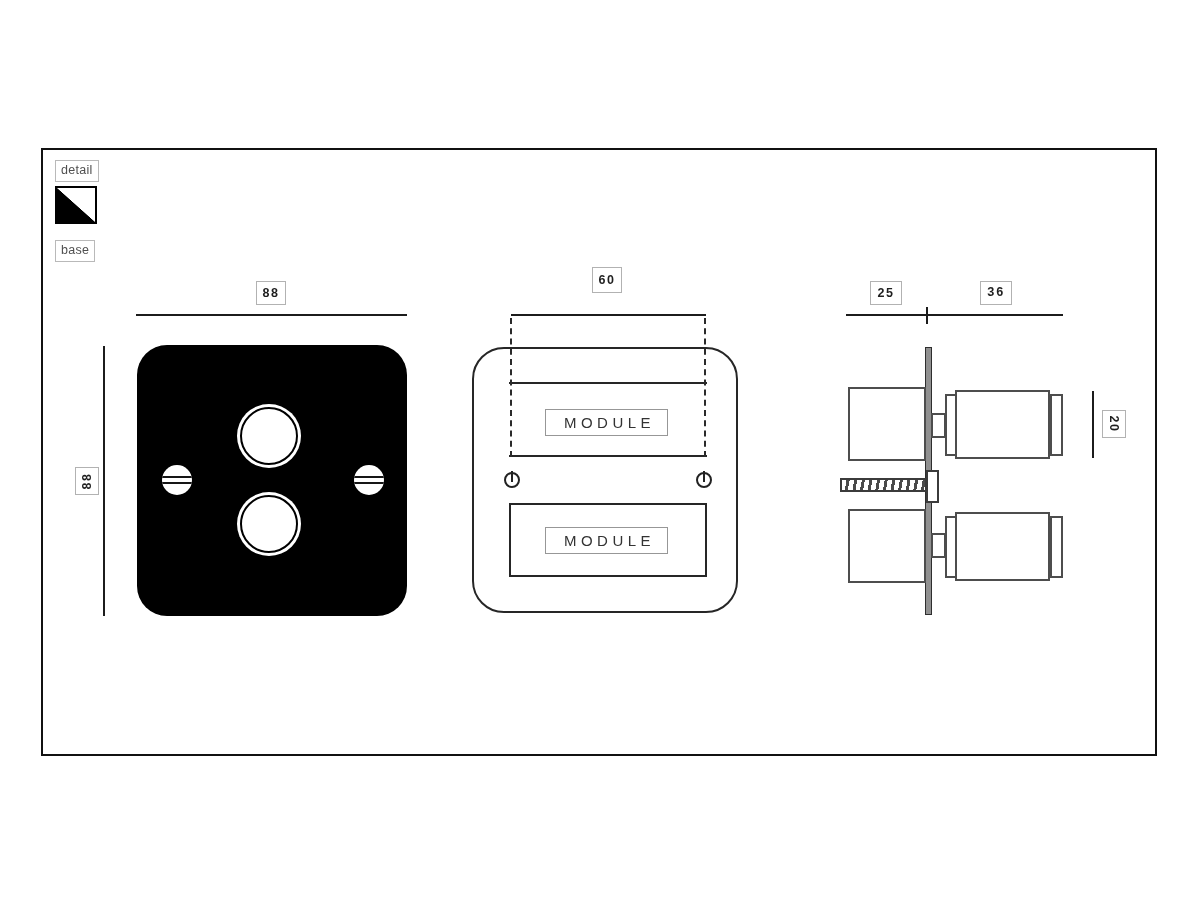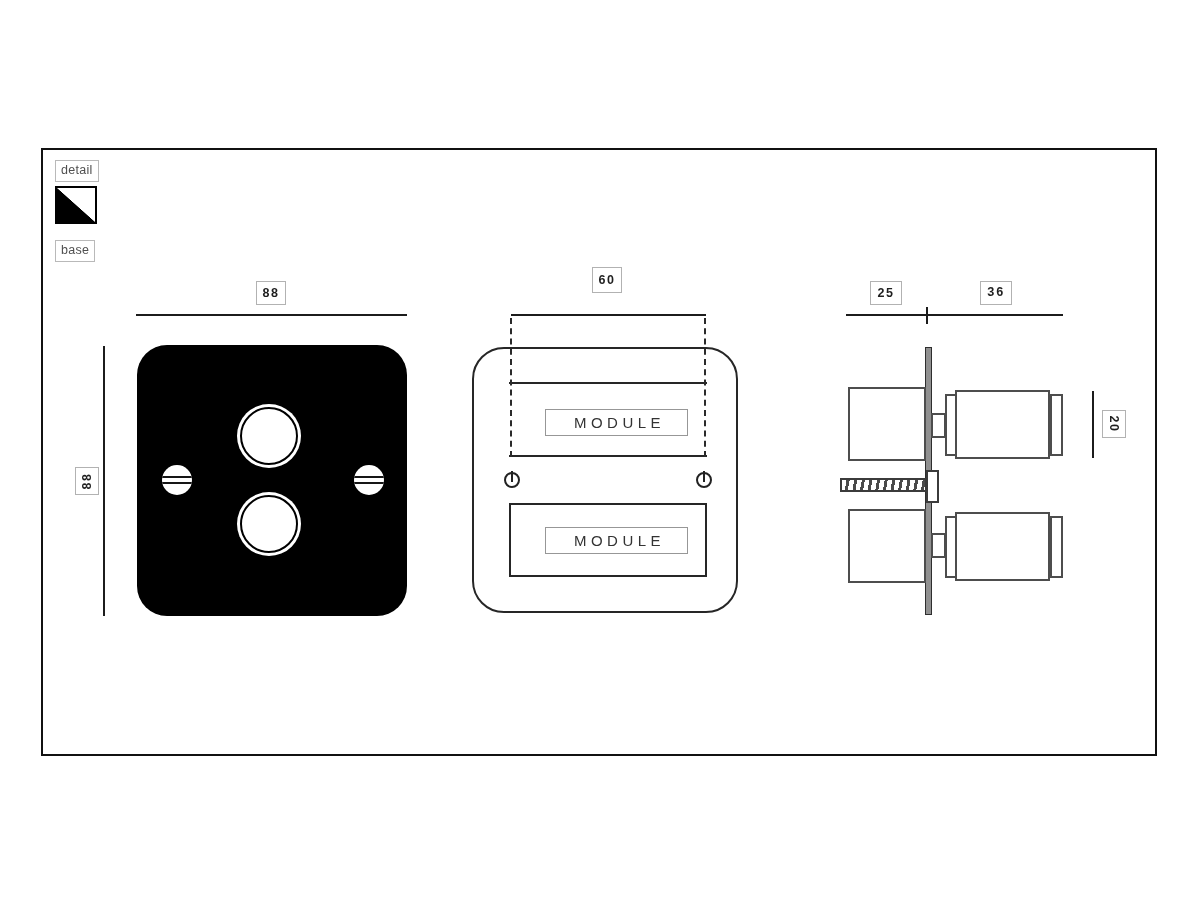--- a/index.html
+++ b/index.html
@@ -83,21 +83,21 @@
     left: 472px; top: 347px; width: 266px; height: 266px;
     background: #fff; border: 2.5px solid #262626; border-radius: 32px;
     z-index: 1;
   }
   .module-slot {
     left: 509px; width: 198px; background: #fff;
     border: 2.5px solid #262626; z-index: 2;
   }
   .module-slot.open-sides { border-left: none; border-right: none; }
   .module-tag {
-    width: 143px; height: 27px;
+    width: 123px; height: 27px;
     background: #fff; border: 1.5px solid #979797;
     color: #333; font-size: 15px; letter-spacing: 4.5px;
     display: flex; align-items: center; justify-content: center;
     padding-left: 6px;
     z-index: 3;
   }
   .hole {
     width: 16px; height: 16px; border-radius: 50%;
     background: #fff; border: 2px solid #222; z-index: 3;
   }

